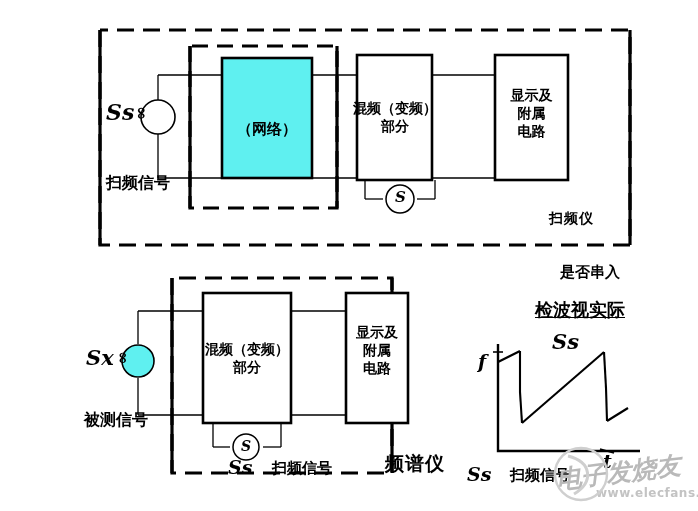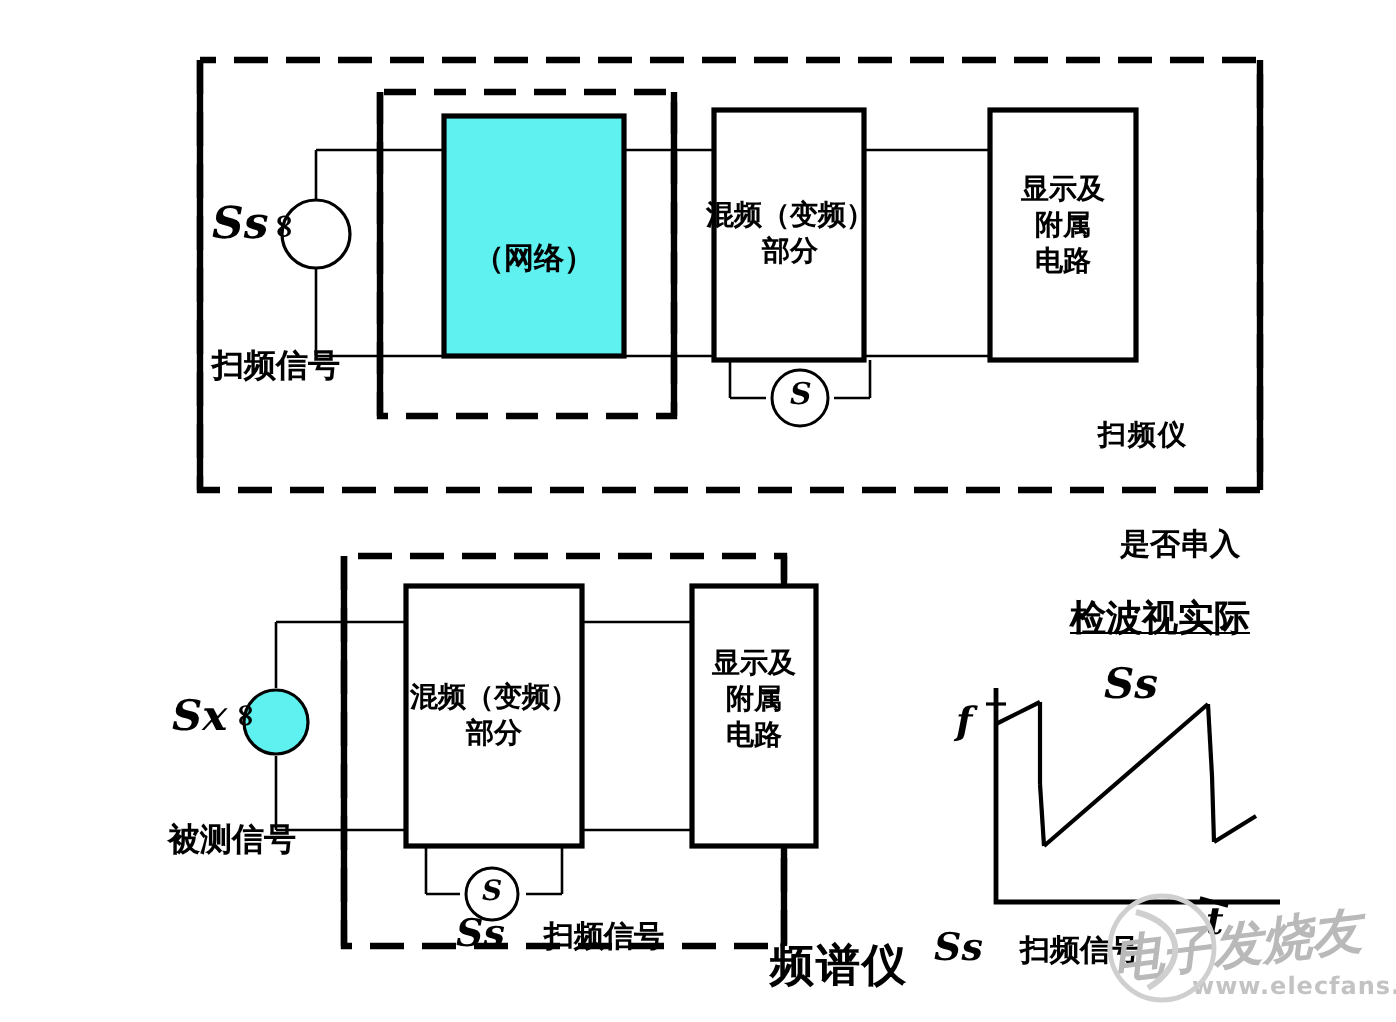--- a/index.html
+++ b/index.html
@@ -130,21 +130,21 @@
 
   <div class="blockTxt cn" style="left:344px;top:325px;width:66px;font-size:14px;">显示及</div>
   <div class="blockTxt cn" style="left:344px;top:343px;width:66px;font-size:14px;">附属</div>
   <div class="blockTxt cn" style="left:344px;top:361px;width:66px;font-size:14px;">电路</div>
 
   <div class="lbl ital" style="left:241px;top:439px;font-size:14px;">S</div>
 
   <div class="lbl ital" style="left:228px;top:458px;font-size:19px;">Ss</div>
   <div class="lbl cn" style="left:272px;top:461px;font-size:15px;">扫频信号</div>
 
-  <div class="lbl cn" style="left:385px;top:472px;font-size:22px;letter-spacing:1px;">频谱仪</div>
+  <div class="lbl cn" style="left:385px;top:454px;font-size:19px;letter-spacing:1px;">频谱仪</div>
 
   <div class="lbl cn ctr" style="left:500px;top:265px;width:120px;font-size:15px;">是否串入</div>
   <div class="lbl cn ctr" style="left:495px;top:301px;width:130px;font-size:18px;text-decoration:underline;">检波视实际</div>
 
   <div class="lbl ital" style="left:478px;top:352px;font-size:19px;">f</div>
   <div class="lbl ital" style="left:603px;top:452px;font-size:19px;">t</div>
   <div class="lbl ital" style="left:552px;top:331px;font-size:21px;">Ss</div>
 
   <div class="lbl ital" style="left:467px;top:465px;font-size:19px;">Ss</div>
   <div class="lbl cn" style="left:510px;top:468px;font-size:15px;">扫频信号</div>

